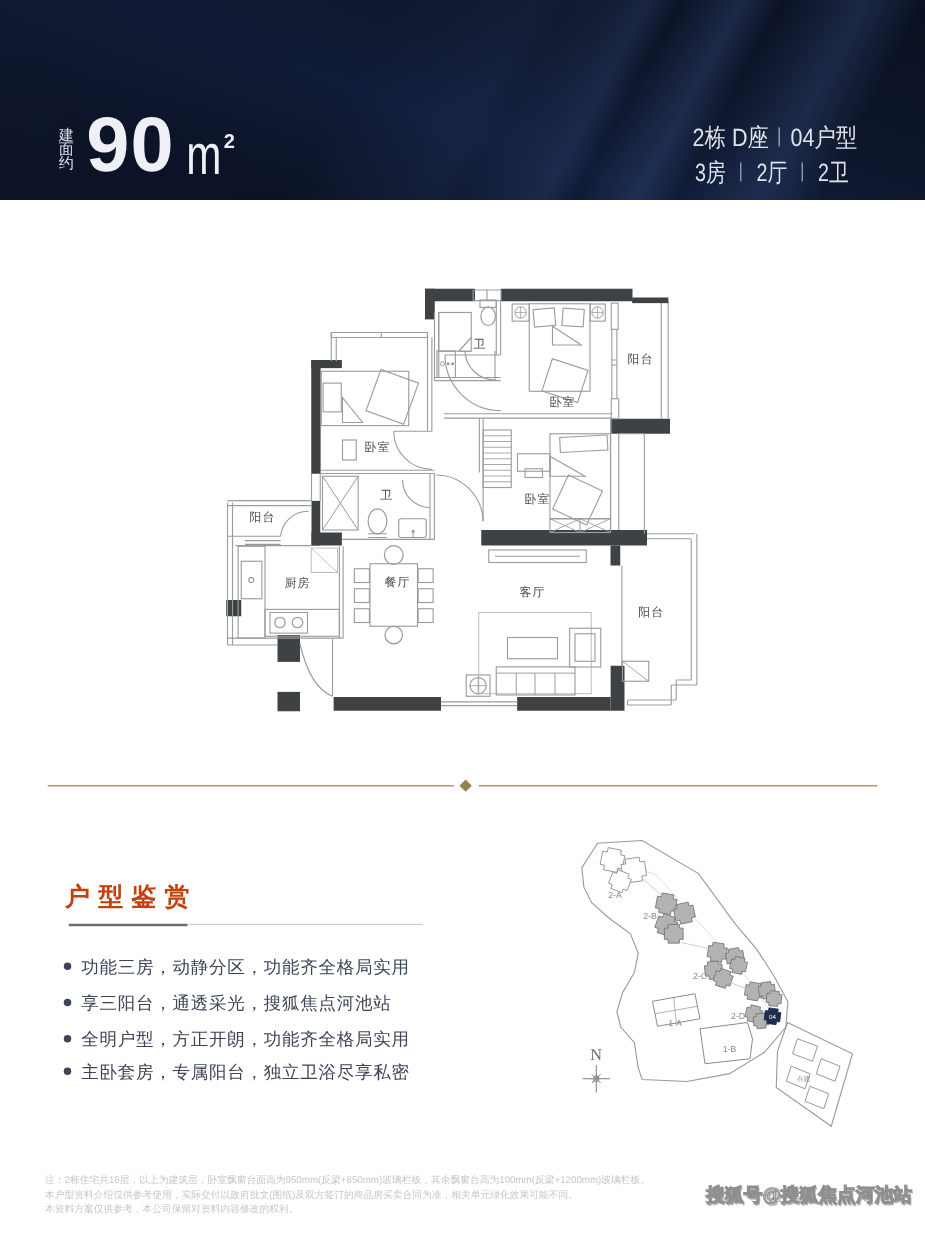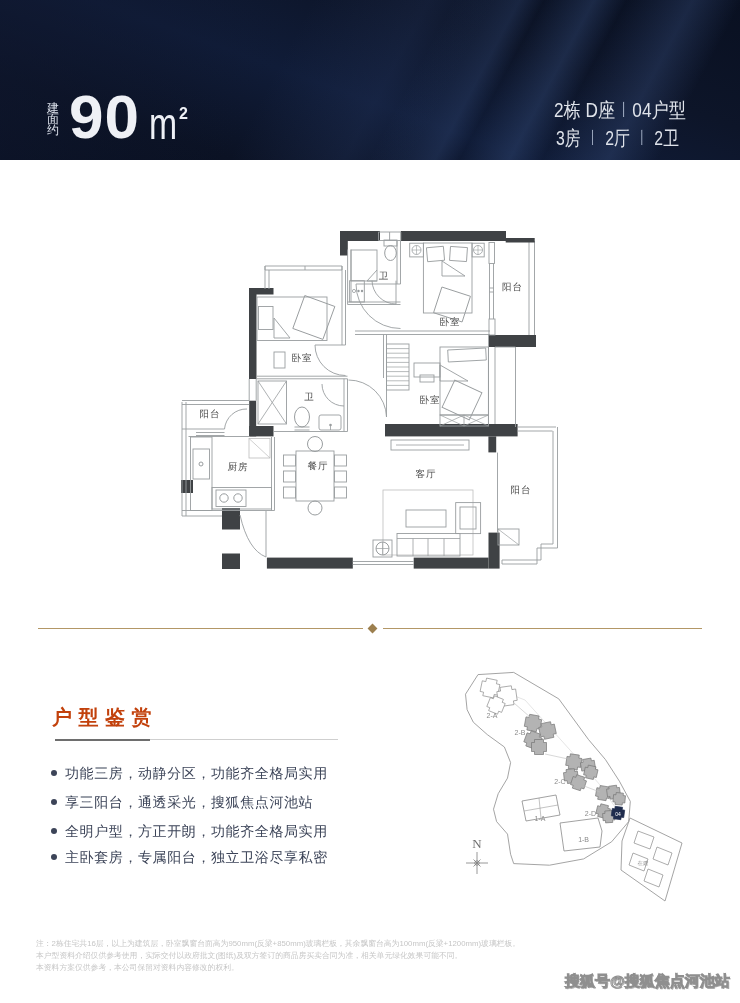--- a/index.html
+++ b/index.html
@@ -22,21 +22,21 @@
 #hr2{position:absolute;left:556px;top:125px;width:220px;color:#dfe3ea;font-size:20px;letter-spacing:0px;transform:scaleX(0.79);transform-origin:0 50%;}
 .sep{color:#9aa6bc;font-size:16px;position:relative;top:-2px;padding:0 2px;}
 #planwrap{position:absolute;left:170px;top:225px;}
 #divider{position:absolute;left:38px;top:622px;width:664px;height:14px;}
 #h2t{position:absolute;left:52px;top:704px;color:#c2410c;font-size:20px;font-weight:bold;letter-spacing:6.5px;}
 #h2line1{position:absolute;left:55px;top:739px;width:95px;height:2px;background:#6e6e6e;}
 #h2line2{position:absolute;left:150px;top:739px;width:188px;height:1px;background:#cfcfcf;}
 .bl{position:absolute;left:51px;color:#3c4458;font-size:14px;letter-spacing:0.6px;}
 .bl:before{content:"";display:inline-block;width:6px;height:6px;border-radius:50%;background:#3c4458;position:relative;top:-2px;margin-right:8px;}
 #fine{position:absolute;left:36px;top:938px;color:#c6c6c6;font-size:12px;line-height:18px;letter-spacing:0px;transform:scale(0.65);transform-origin:0 0;width:1100px;}
-#wm{position:absolute;left:565px;top:972px;font-size:15px;font-weight:bold;color:#ffffff;white-space:nowrap;
+#wm{position:absolute;left:565px;top:947px;font-size:15px;font-weight:bold;color:#ffffff;white-space:nowrap;
   -webkit-text-stroke:0.9px #8f8f8f;letter-spacing:0px;text-shadow:1px 1px 0.5px #b5b5b5;}
 #siteplan{position:absolute;left:450px;top:655px;}
 </style>
 </head>
 <body>
 <div id="hdr">
   <div class="jm">
       <span>建</span>
       <span>面</span>
       <span>约</span>

